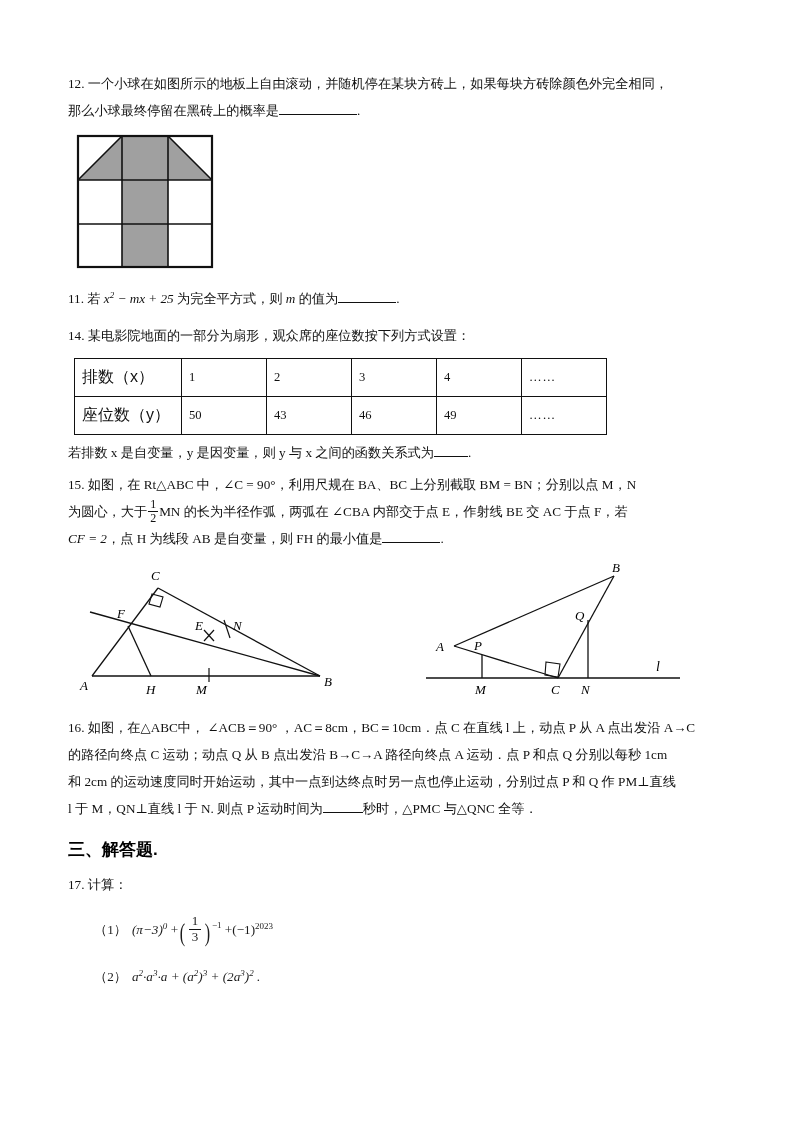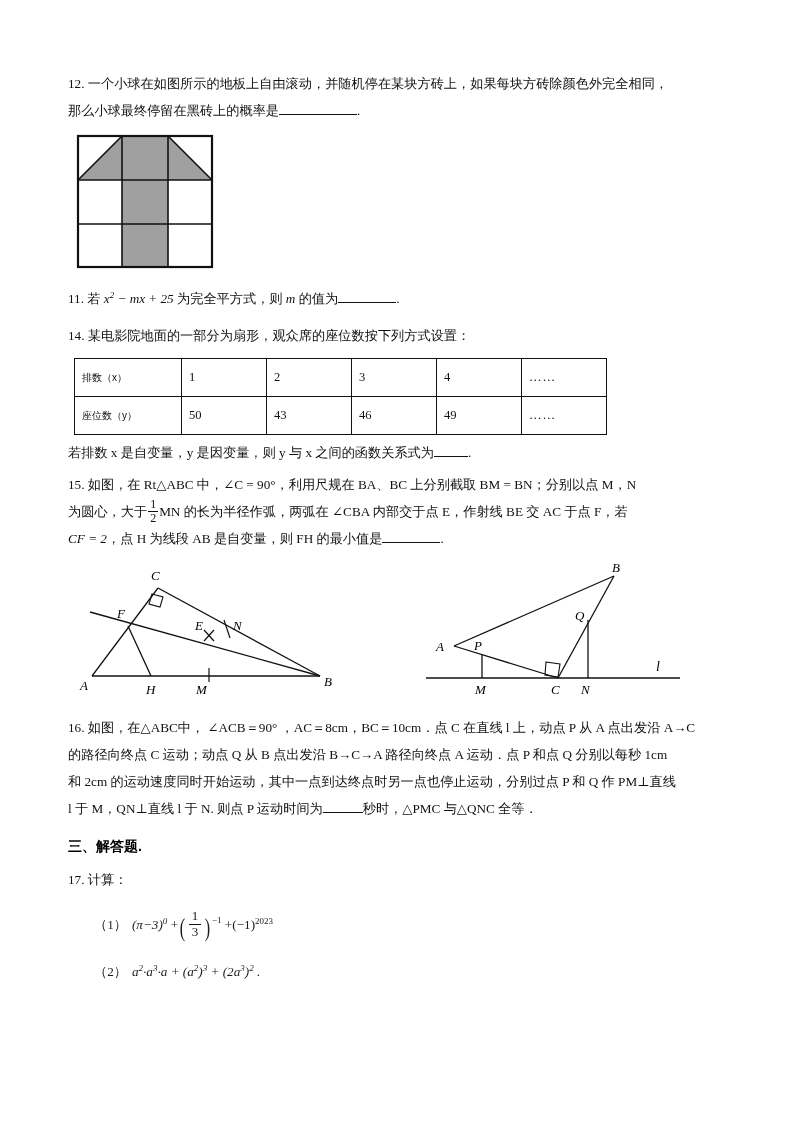--- a/index.html
+++ b/index.html
@@ -129,41 +129,41 @@
     border: 1.6px solid #111;
     height: 37px;
     font-size: 12.6px;
     padding: 0 7px;
     vertical-align: middle;
     color: #111;
   }
   .seat-table td.hdr {
     width: 92px;
     font-family: "Liberation Sans", sans-serif;
-    font-size: 10px;
+    font-size: 16px;
   }
   .seat-table td.dots {
     letter-spacing: 1px;
   }
 
   
   .fig-row {
     position: relative;
     height: 142px;
     margin-top: 6px;
   }
   .fig-svg { display: block; }
   .fig-left  { position: absolute; left: 10px;  top: 0; }
   .fig-right { position: absolute; left: 350px; top: 0; }
 
   
   .section-head {
     font-family: "Liberation Sans", sans-serif;
     font-weight: bold;
-    font-size: 14px;
+    font-size: 17px;
     margin: 16px 0 10px 0;
     color: #000;
   }
 
   
   .formula {
     font-size: 13.2px;
     margin: 16px 0 0 26px;
     line-height: 30px;
   }

